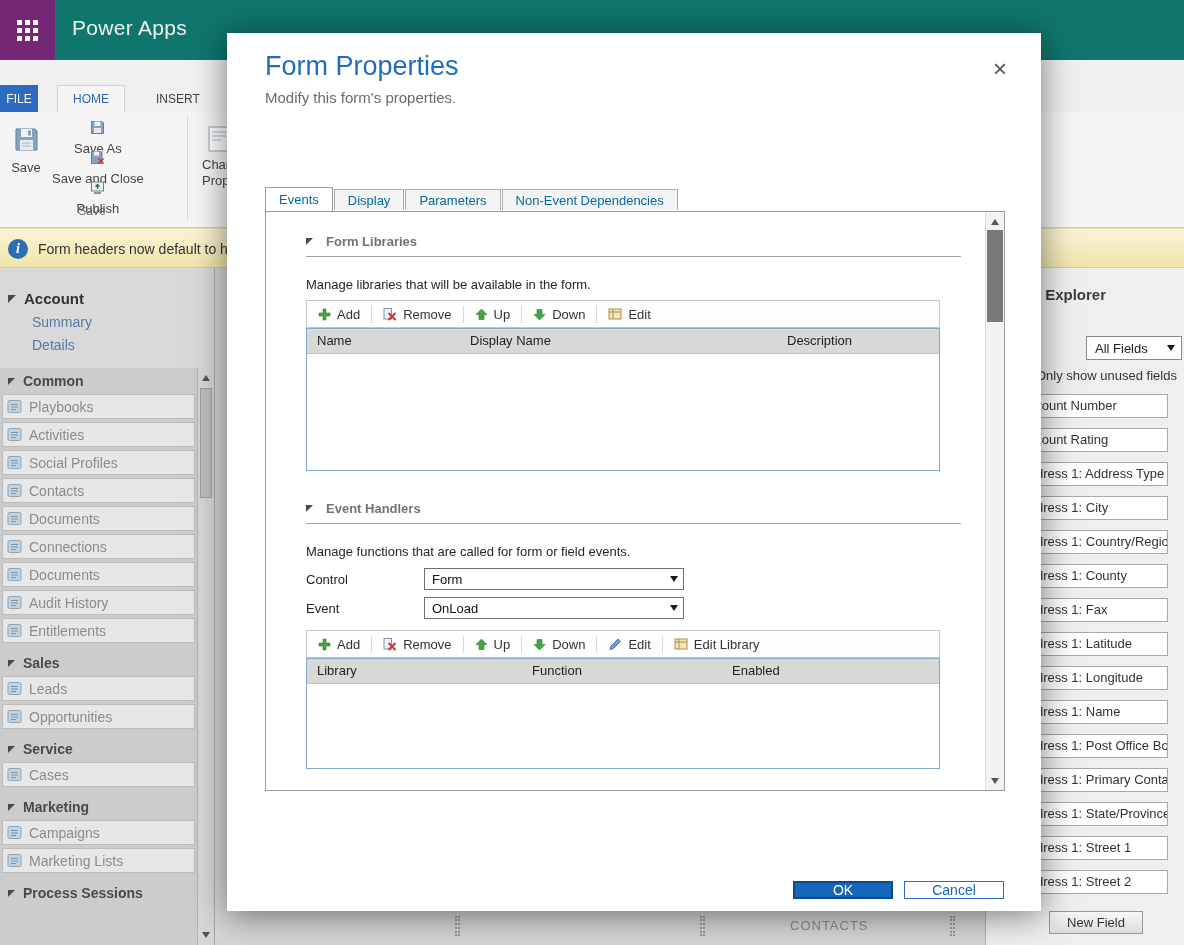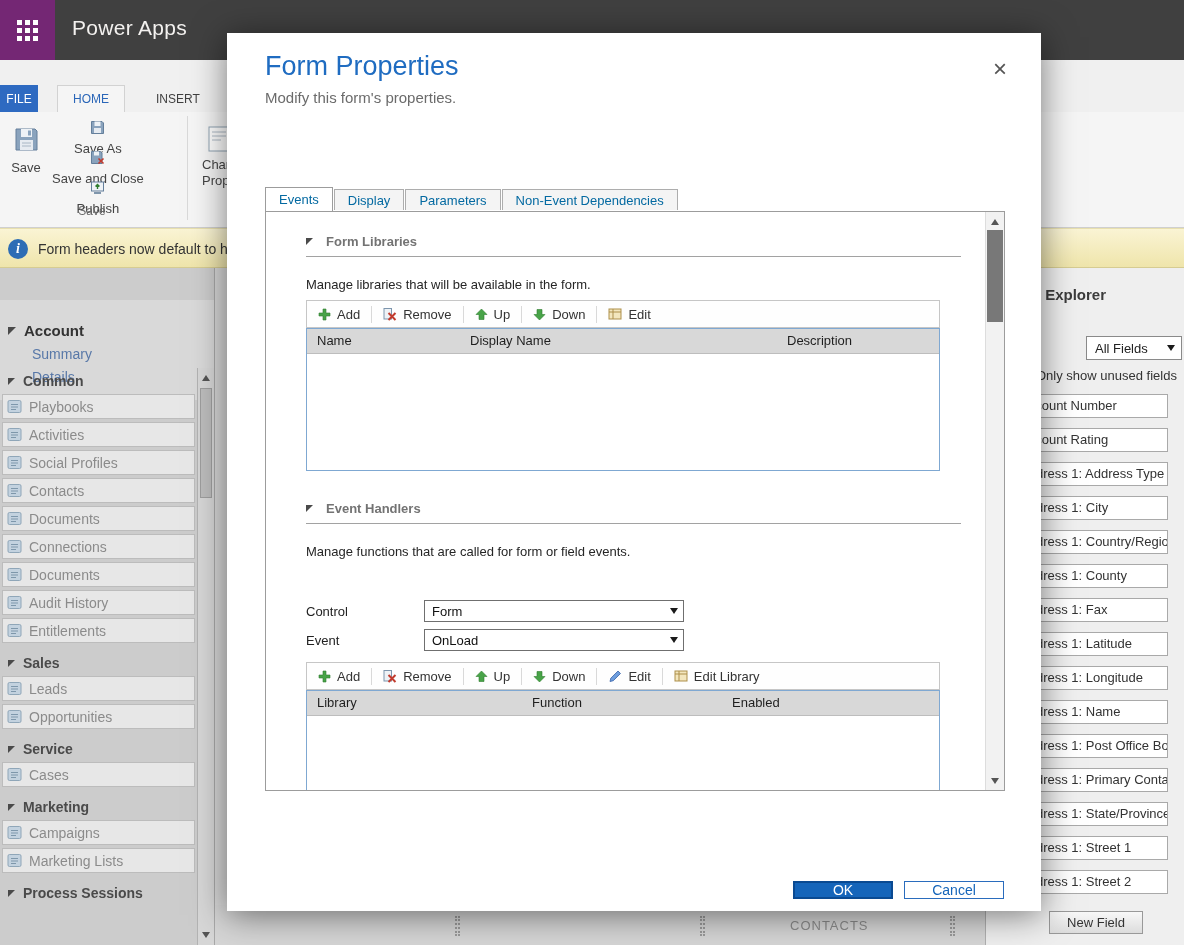--- a/index.html
+++ b/index.html
@@ -1,20 +1,20 @@
 <!DOCTYPE html>
 <html><head>
 <meta charset="utf-8">
 <style>
   * { box-sizing: border-box; margin: 0; padding: 0; }
   body { margin:0; background:#888; font-family:"Liberation Sans", sans-serif; }
   .screen { position:relative; width:1184px; height:945px; background:#d8d8d8; overflow:hidden; font-family:"Liberation Sans", sans-serif; }
 
   
-  .topbar { position:absolute; left:0; top:0; width:100%; height:60px; background:#404040; }
+  .topbar { position:absolute; left:0; top:0; width:100%; height:60px; background:#0f766e; }
   .waffle { position:absolute; left:0; top:0; width:55px; height:60px; background:#742774; display:flex; align-items:center; justify-content:center; }
   .waffle-grid { display:grid; grid-template-columns:repeat(3,5px); grid-gap:3px; }
   .waffle-dot { width:5px; height:5px; background:#fff; }
   .app-title { position:absolute; left:72px; top:16px; font-size:21px; color:#f3f1ef; font-weight:400; letter-spacing:.3px; }
 
   
   .ribbon-chrome { position:absolute; top:60px; left:0; width:100%; height:52px; background:#f0f0f0; }
   .ribbon-tabs { position:absolute; top:85px; left:0; height:27px; display:flex; align-items:stretch; }
   .file-tab { width:38px; background:#2e6ac1; color:#fff; font-size:12px; display:flex; align-items:center; justify-content:center; }
   .ribbon-tab { padding:0 15px; font-size:12px; color:#3f3f3f; display:flex; align-items:center; }
@@ -31,21 +31,21 @@
   .chg-props .ln { line-height:16px; }
   .chg-props svg { margin-bottom:5px; margin-left:6px; }
 
   
   .infobar { position:absolute; top:228px; left:0; width:100%; height:40px; background:linear-gradient(#faf4d4,#efe5ab); border-top:1px solid #e7dfae; border-bottom:1px solid #d6cc92; }
   .info-icon { position:absolute; left:8px; top:10px; width:20px; height:20px; border-radius:50%; background:#2d6db5; color:#fff; font-family:"Liberation Serif", serif; font-style:italic; font-weight:bold; font-size:14px; display:flex; align-items:center; justify-content:center; }
   .infobar-text { position:absolute; left:38px; top:12px; font-size:14px; color:#333; white-space:nowrap; }
 
   
   .left-pane { position:absolute; left:0; top:268px; width:215px; bottom:0; background:#cccccc; border-right:1px solid #a9a9a9; }
-  .account-tree { height:100px; background:#d9d9d9; padding:22px 0 0 8px;margin-top:32px; }
+  .account-tree { height:100px; background:#d9d9d9; padding:22px 0 0 8px; }
   .entity-row { display:flex; align-items:center; gap:8px; font-weight:bold; font-size:15px; color:#333; }
   .tree-link { margin:7px 0 0 24px; font-size:14px; color:#5878a8; }
   .tri { width:0; height:0; border-top:8px solid #4a4a4a; border-right:8px solid transparent; }
   .tri.sm { border-top-width:7px; border-right-width:7px; }
   .nav { position:absolute; top:100px; left:0; right:17px; }
   .nav-section { display:flex; align-items:center; gap:8px; padding:9px 0 5px 8px; font-size:14px; font-weight:bold; color:#4a4a4a; }
   .nav-section.first { padding-top:5px; }
   .nav-item { display:flex; align-items:center; gap:7px; background:#e7e7e7; border:1px solid #bcbcbc; height:25px; margin:0 2px 3px 2px; padding-left:4px; font-size:14px; color:#8b8b8b; white-space:nowrap; overflow:hidden; }
   .ent-icon { display:flex; }
   .pane-scrollbar { position:absolute; right:0; top:100px; bottom:0; width:17px; background:#d7d7d7; border-left:1px solid #b3b3b3; }
@@ -89,21 +89,21 @@
   .tb-btn { display:flex; align-items:center; gap:6px; padding:0 11px; font-size:13px; color:#333; height:100%; }
   .tb-sep { width:1px; height:17px; background:#d9d9d9; }
   .ico { display:flex; }
   .grid { margin-top:0; margin-right:21px; border:1px solid #7fa8d2; background:#c2410c; }
   .grid-head { display:flex; background:#d8d8d8; border-bottom:1px solid #bdbdbd; font-size:13px; color:#1f1f1f; }
   .gh-cell { padding:4px 0 5px 10px; }
   .w1 { width:153px; } .w2 { width:317px; } .w3 { width:215px; } .w4 { width:200px; } .gfx { flex:1; }
   .grid-body { background:#fff; }
   .h1 { height:116px; } .h2 { height:84px; }
   .field-row { display:flex; align-items:center; margin-top:5px; height:24px; }
-  .field-row.first { margin-top:40px; }
+  .field-row.first { margin-top:8px; }
   .field-label { width:118px; font-size:13px; color:#222; }
   .select { position:relative; width:260px; height:22px; border:1px solid #6f6f6f; background:#fff; font-size:13px; color:#111; display:flex; align-items:center; padding-left:7px; }
   .select .sel-arrow { right:5px; top:7px; }
   .modal-scroll { position:absolute; top:0; right:0; bottom:0; width:19px; background:#f2f2f2; border-left:1px solid #ddd; }
   .ms-arrow { position:absolute; left:0; width:100%; height:17px; display:flex; align-items:center; justify-content:center; }
   .ms-arrow.up { top:1px; } .ms-arrow.down { bottom:1px; }
   .ms-thumb { position:absolute; top:18px; left:1px; right:1px; height:92px; background:#787878; }
   .modal-footer { position:absolute; right:37px; bottom:12px; display:flex; gap:11px; }
   .btn { width:100px; height:18px; font-size:14px; display:flex; align-items:center; justify-content:center; font-family:inherit; cursor:default; }
   .btn-ok { background:#1565ba; color:#fff; border:2px solid #0a4a92; }

